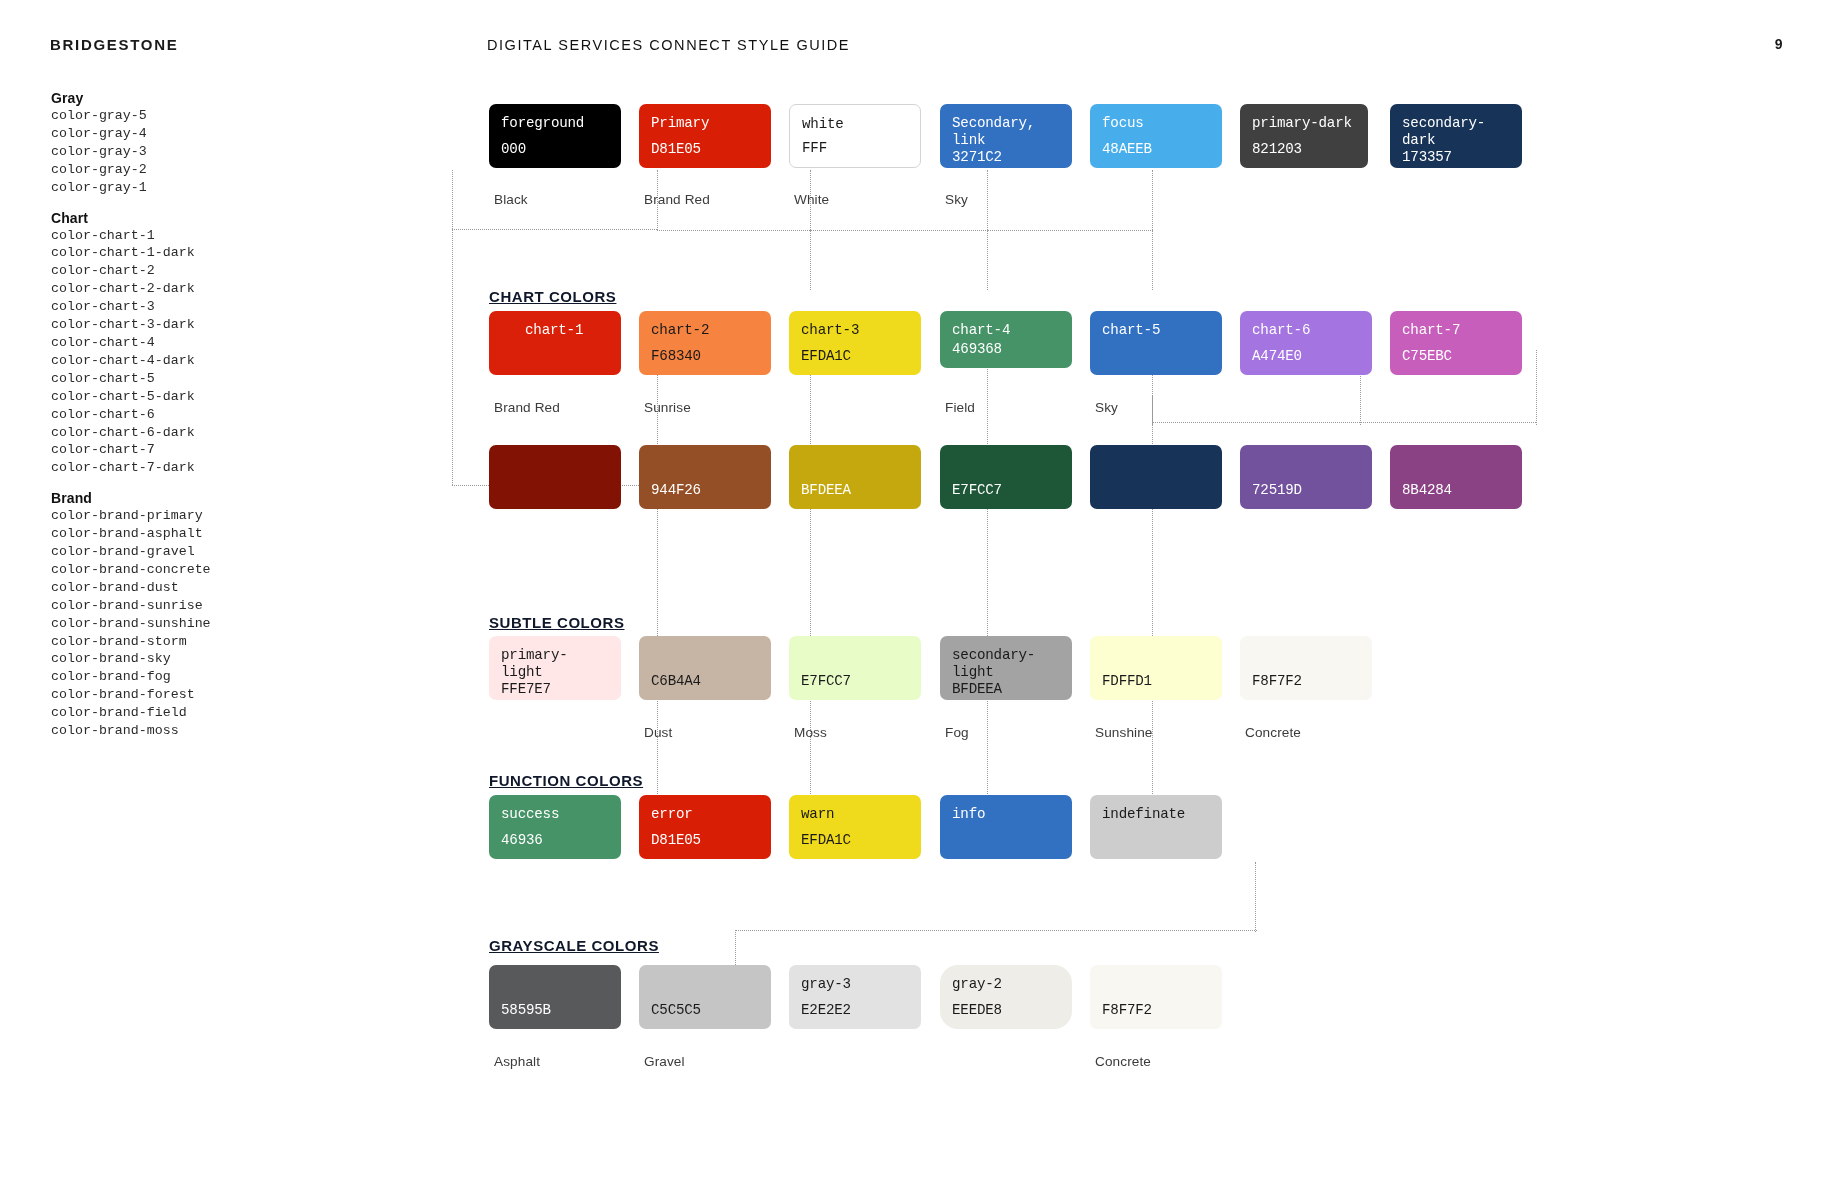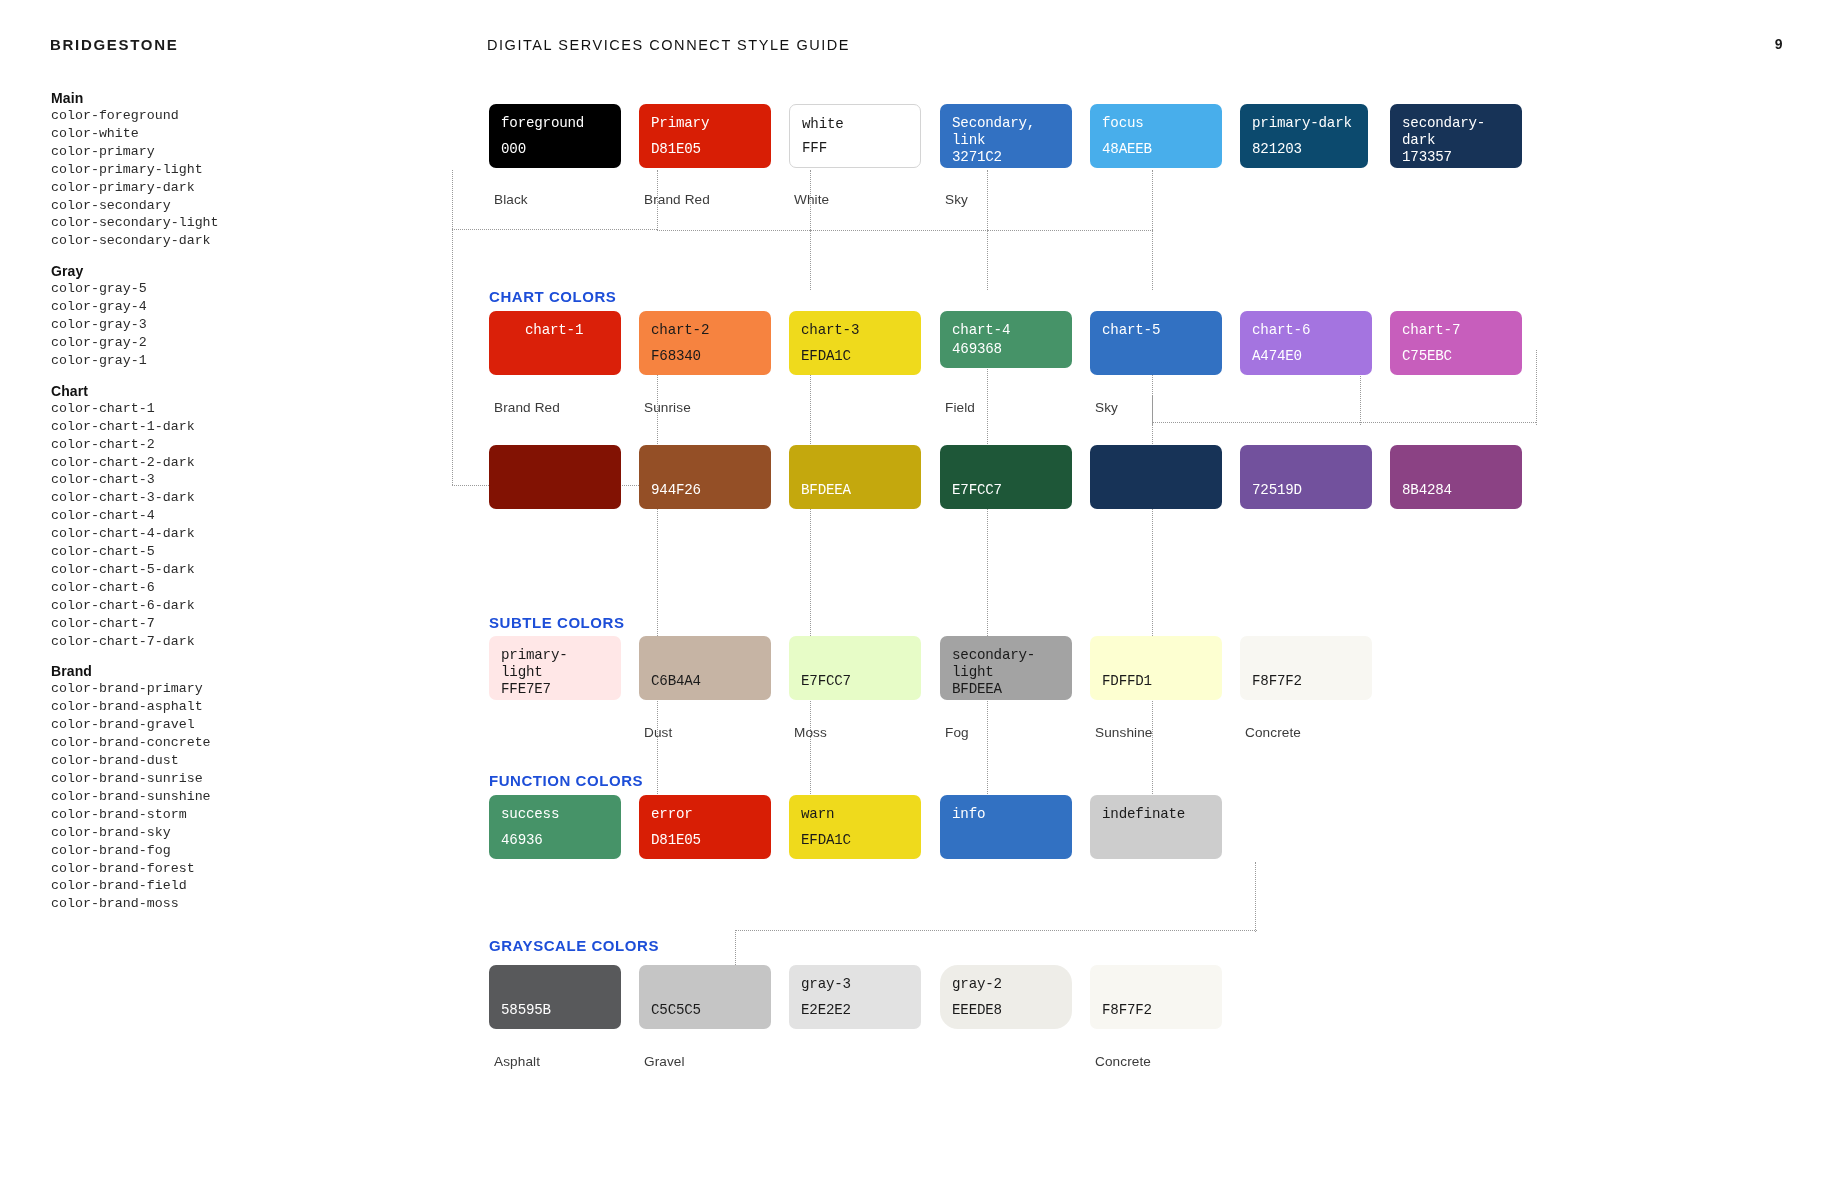--- a/index.html
+++ b/index.html
@@ -63,50 +63,39 @@
   }
   .sw.outline { border:1px solid #d4d4d4; }
   .cap {
     position:absolute;
     font-size:13.6px; color:#3b3b3b; letter-spacing:.1px;
   }
 
   
   .sec {
     position:absolute;
-    font-size:15px; font-weight:700; letter-spacing:.55px; color:#1d4ed8;
+    font-size:15px; font-weight:700; letter-spacing:.55px; color:#0f172a;text-decoration:underline;
   }
 
   
   .ln { position:absolute; }
   .ln.h { border-top:1px dotted #9a9a9a; height:0; }
   .ln.v { border-left:1px dotted #9a9a9a; width:0; }
 </style>
 </head>
 <body>
 
 <div class="page">
 
   <div class="hdr-brand">BRIDGESTONE</div>
   <div class="hdr-title">DIGITAL SERVICES CONNECT STYLE GUIDE</div>
   <div class="hdr-page">9</div>
 
   <div class="side">
     <div id="sidebar-groups">
-        <div class="grp">
-          <div class="grp-title">Main</div>
-          <div class="tok">color-foreground</div>
-          <div class="tok">color-white</div>
-          <div class="tok">color-primary</div>
-          <div class="tok">color-primary-light</div>
-          <div class="tok">color-primary-dark</div>
-          <div class="tok">color-secondary</div>
-          <div class="tok">color-secondary-light</div>
-          <div class="tok">color-secondary-dark</div>
-        </div>
         <div class="grp">
           <div class="grp-title">Gray</div>
           <div class="tok">color-gray-5</div>
           <div class="tok">color-gray-4</div>
           <div class="tok">color-gray-3</div>
           <div class="tok">color-gray-2</div>
           <div class="tok">color-gray-1</div>
         </div>
         <div class="grp">
           <div class="grp-title">Chart</div>
@@ -193,21 +182,21 @@
         <div class="cap" style="left: 794px; top: 192px;">White</div>
         <div class="sw" style="left: 940px; top: 104px; width: 132px; height: 64.4px; background: rgb(50, 113, 194); color: rgb(255, 255, 255);">
           <div class="nm">Secondary, link</div>
           <div class="hx">3271C2</div>
         </div>
         <div class="cap" style="left: 945px; top: 192px;">Sky</div>
         <div class="sw" style="left: 1090px; top: 104px; width: 132px; height: 64.4px; background: rgb(72, 174, 235); color: rgb(255, 255, 255);">
           <div class="nm">focus</div>
           <div class="hx">48AEEB</div>
         </div>
-        <div class="sw" style="left: 1240px; top: 104px; width: 128px; height: 64.4px; background: #0c4a6e; color: rgb(255, 255, 255);">
+        <div class="sw" style="left: 1240px; top: 104px; width: 128px; height: 64.4px; background: #404040; color: rgb(255, 255, 255);">
           <div class="nm">primary-dark</div>
           <div class="hx">821203</div>
         </div>
         <div class="sw" style="left: 1390px; top: 104px; width: 132px; height: 64.4px; background: rgb(23, 51, 87); color: rgb(255, 255, 255);">
           <div class="nm">secondary-dark</div>
           <div class="hx">173357</div>
         </div>
       </div>
     <div id="row-chart">
         <div class="sw" style="left: 489px; top: 311px; width: 132px; height: 64.4px; background: rgb(218, 32, 9); color: rgb(255, 255, 255); padding-left: 36px;">

